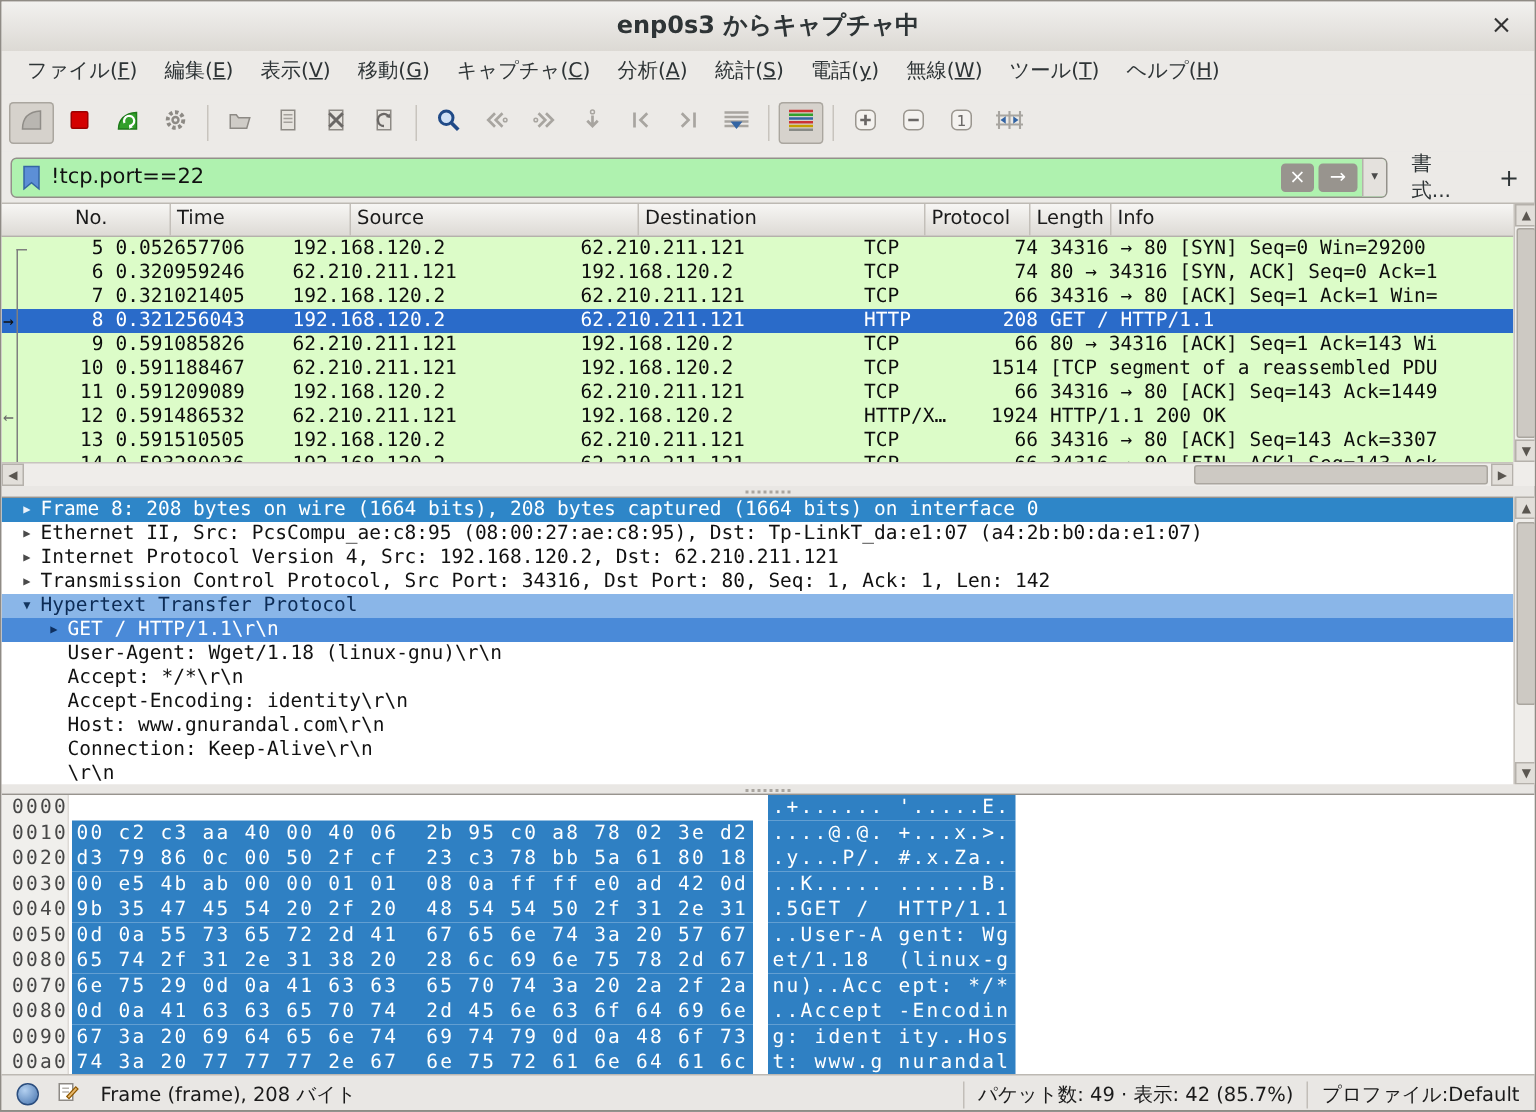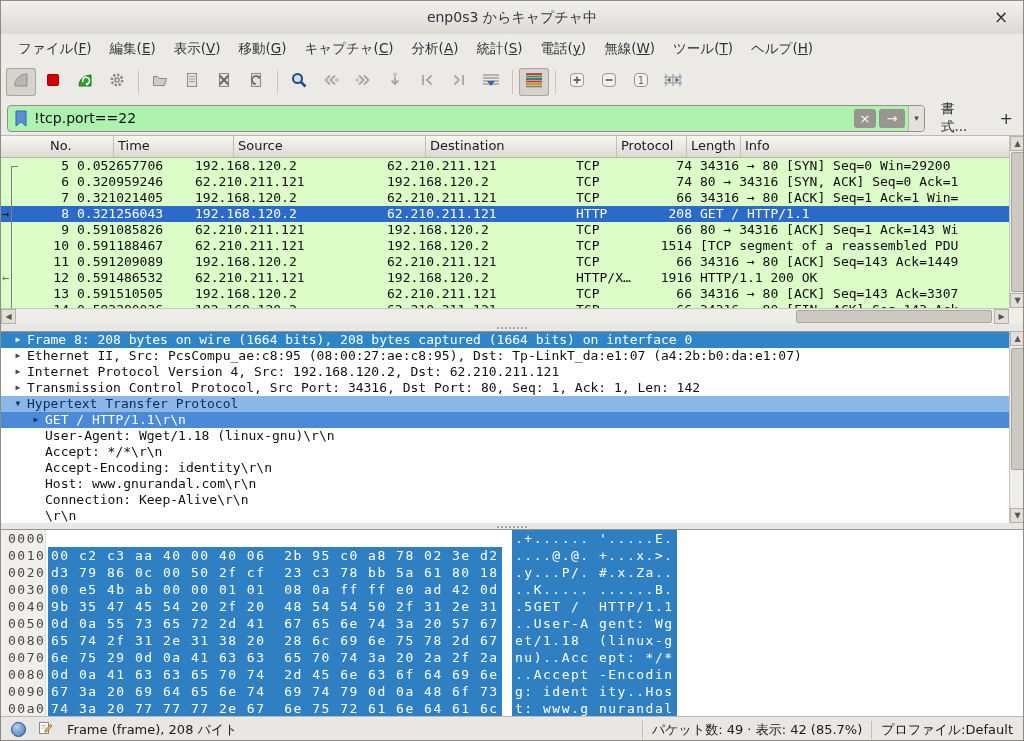--- a/index.html
+++ b/index.html
@@ -3,26 +3,26 @@
 <meta charset="utf-8">
 <style>
   html,body{margin:0;padding:0;background:#555;}
   .win{position:relative;width:1024px;height:741px;background:#e9e7e4;
        font-family:"DejaVu Sans",sans-serif;color:#2e3436;overflow:hidden;
        border:1px solid #8f8b85;box-sizing:border-box;}
   
   .titlebar{position:absolute;left:0;top:0;width:100%;height:33px;
     background:linear-gradient(#f2f1ef,#dcd9d4);border-bottom:1px solid #bdb9b3;
     display:flex;align-items:center;justify-content:center;}
-  .title{font-weight:normal;font-size:14px;color:#2e3436;}
+  .title{font-weight:bold;font-size:16px;color:#2e3436;}
   .close-btn{position:absolute;right:12px;top:6px;width:20px;height:20px;
     display:flex;align-items:center;justify-content:center;font-size:17px;color:#333;cursor:pointer;}
   
   .menubar{position:absolute;left:0;top:33px;width:100%;height:29px;background:#eceae7;
-    display:flex;align-items:center;padding-left:8px;box-sizing:border-box;font-size:13.5px;}
+    display:flex;align-items:flex-start;padding-left:8px;box-sizing:border-box;font-size:13.5px;}
   .menuitem{padding:4px 9px;white-space:nowrap;}
   .menuitem u{text-decoration:underline;}
   
   .toolbar{position:absolute;left:0;top:62px;width:100%;height:38px;background:#eceae7;
     display:flex;align-items:center;padding-left:4px;box-sizing:border-box;}
   .tbtn{width:30px;height:28px;display:flex;align-items:center;justify-content:center;
     border-radius:3px;margin:0 1px;}
   .tbtn.pressed{background:#d6d2cc;box-shadow:inset 0 0 0 1px #aaa69f;}
   .tsep{width:1px;height:24px;background:#c8c4be;margin:0 5px;}
   
@@ -400,21 +400,21 @@
       <div class="prow">
         <span class="gut">
           <span class="vl"></span>
           <span class="arr" style="color: rgb(106, 106, 106);">←</span>
         </span>
         <span class="c-no">12</span>
         <span class="c-time">0.591486532</span>
         <span class="c-src">62.210.211.121</span>
         <span class="c-dst">192.168.120.2</span>
         <span class="c-proto">HTTP/X…</span>
-        <span class="c-len">1916</span>
+        <span class="c-len">1924</span>
         <span class="c-info">HTTP/1.1 200 OK</span>
       </div>
       <div class="prow">
         <span class="gut">
           <span class="vl"></span>
         </span>
         <span class="c-no">13</span>
         <span class="c-time">0.591510505</span>
         <span class="c-src">192.168.120.2</span>
         <span class="c-dst">62.210.211.121</span>

